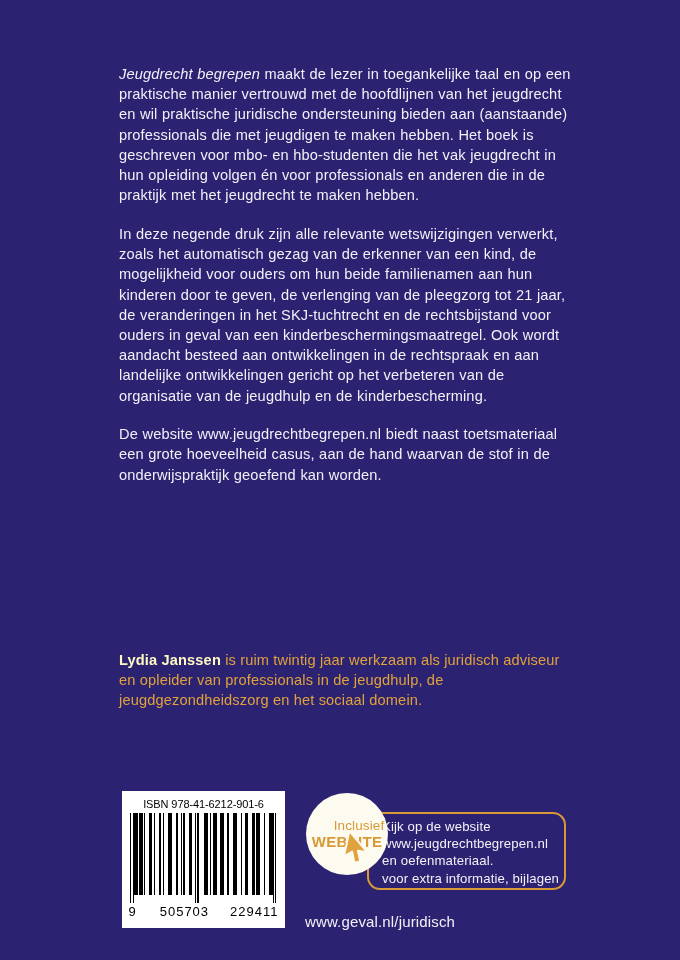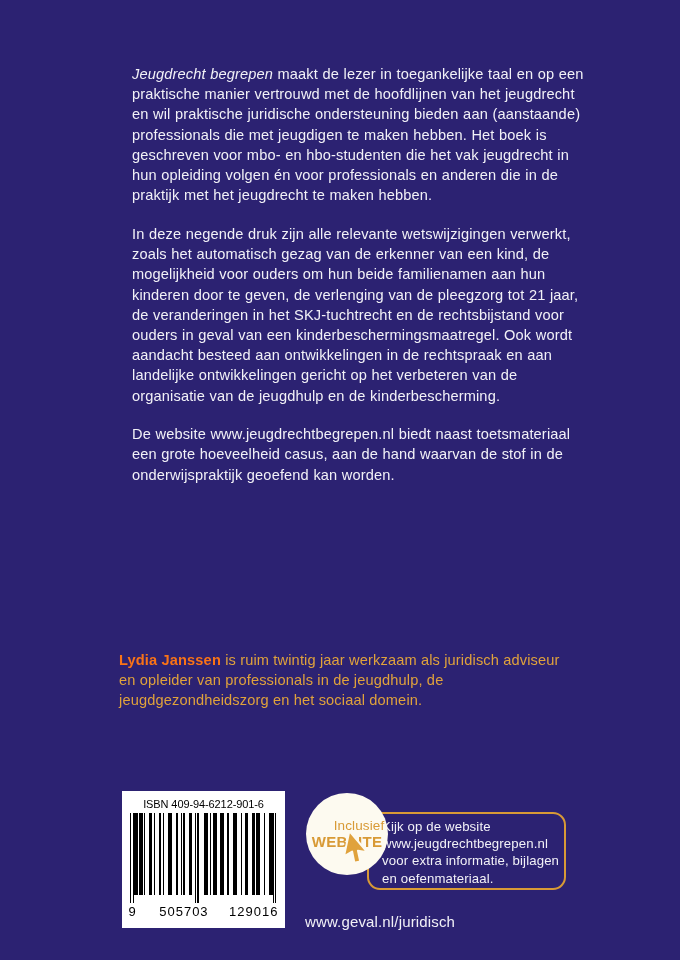--- a/index.html
+++ b/index.html
@@ -17,21 +17,21 @@
 
   .cover {
     position: absolute;
     inset: 0;
     background: #2c2272;
   }
 
   
   .blurb {
     position: absolute;
-    left: 132px;
+    left: 119px;
     top: 64px;
     width: 452px;
   }
 
   .para {
     color: #f2f1f7;
     font-size: 14.6px;
     line-height: 20.2px;
     letter-spacing: 0.01em;
     margin: 0 0 18.5px 0;
@@ -53,21 +53,21 @@
     left: 119px;
     top: 650px;
     width: 452px;
     color: #e0a23c;
     font-size: 14.6px;
     line-height: 20.2px;
     letter-spacing: 0.01em;
   }
   .author-bio .author-name {
     font-weight: bold;
-    color: #f97316;
+    color: #fef9c3;
   }
 
   
   .barcode-block {
     position: absolute;
     left: 122px;
     top: 791px;
     width: 163px;
     height: 137px;
     background: #ffffff;
@@ -192,21 +192,21 @@
 
   <div class="blurb">
     <p class="para"><span class="book-title">Jeugdrecht begrepen</span><span> maakt de lezer in toegankelijke taal en op een praktische manier vertrouwd met de hoofdlijnen van het jeugdrecht en wil praktische juridische ondersteuning bieden aan (aanstaande) professionals die met jeugdigen te maken hebben. Het boek is geschreven voor mbo- en hbo-studenten die het vak jeugdrecht in hun opleiding volgen én voor professionals en anderen die in de praktijk met het jeugdrecht te maken hebben.</span></p>
     <p class="para">In deze negende druk zijn alle relevante wetswijzigingen verwerkt, zoals het automatisch gezag van de erkenner van een kind, de mogelijkheid voor ouders om hun beide familienamen aan hun kinderen door te geven, de verlenging van de pleegzorg tot 21 jaar, de veranderingen in het SKJ-tuchtrecht en de rechtsbijstand voor ouders in geval van een kinderbeschermingsmaatregel. Ook wordt aandacht besteed aan ontwikkelingen in de rechtspraak en aan landelijke ontwikkelingen gericht op het verbeteren van de organisatie van de jeugdhulp en de kinderbescherming.</p>
     <p class="para">De website www.jeugdrechtbegrepen.nl biedt naast toetsmateriaal een grote hoeveelheid casus, aan de hand waarvan de stof in de onderwijspraktijk geoefend kan worden.</p>
   </div>
 
   <div class="author-bio"><span class="author-name">Lydia Janssen</span><span> is ruim twintig jaar werkzaam als juridisch adviseur en opleider van professionals in de jeugdhulp, de jeugdgezondheidszorg en het sociaal domein.</span></div>
 
   <div class="barcode-block">
-    <div class="isbn-text">ISBN 409-94-6212-901-6</div>
+    <div class="isbn-text">ISBN 978-41-6212-901-6</div>
     <div class="bars" id="bars">
         <span style="width: 0.869565%;"></span>
         <span class="w" style="width: 0.869565%;"></span>
         <span style="width: 0.869565%;"></span>
         <span class="short" style="width: 2.6087%;"></span>
         <span class="w short" style="width: 0.869565%;"></span>
         <span class="short" style="width: 2.6087%;"></span>
         <span class="w short" style="width: 0.869565%;"></span>
         <span class="short" style="width: 0.869565%;"></span>
         <span class="w short" style="width: 2.6087%;"></span>
@@ -257,30 +257,30 @@
         <span class="short" style="width: 0.869565%;"></span>
         <span class="w short" style="width: 2.6087%;"></span>
         <span class="short" style="width: 2.6087%;"></span>
         <span style="width: 0.869565%;"></span>
         <span class="w" style="width: 0.869565%;"></span>
         <span style="width: 0.869565%;"></span>
       </div>
     <div class="ean-digits">
       <span class="grp-lead">9</span>
       <span>505703</span>
-      <span>129016</span>
+      <span>229411</span>
     </div>
   </div>
 
   <div class="callout"></div>
   <div class="callout-text">
     <div>Kijk op de website</div>
     <div>www.jeugdrechtbegrepen.nl</div>
+    <div>en oefenmateriaal.</div>
     <div>voor extra informatie, bijlagen</div>
-    <div>en oefenmateriaal.</div>
   </div>
 
   <div class="badge-circle">
     <div class="badge-line1">Inclusief</div>
     <div class="badge-line2">WEBSITE</div>
   </div>
 
   <svg class="cursor-arrow" viewBox="0 0 30 36">
     <path d="M3 2 L3 28 L10 21.5 L14.5 32 L20 29.5 L15.5 19.5 L25 19 Z" fill="#e0a23c" stroke="#fdfaf0" stroke-width="2" stroke-linejoin="round" transform="rotate(12 14 17)"></path>
   </svg>

